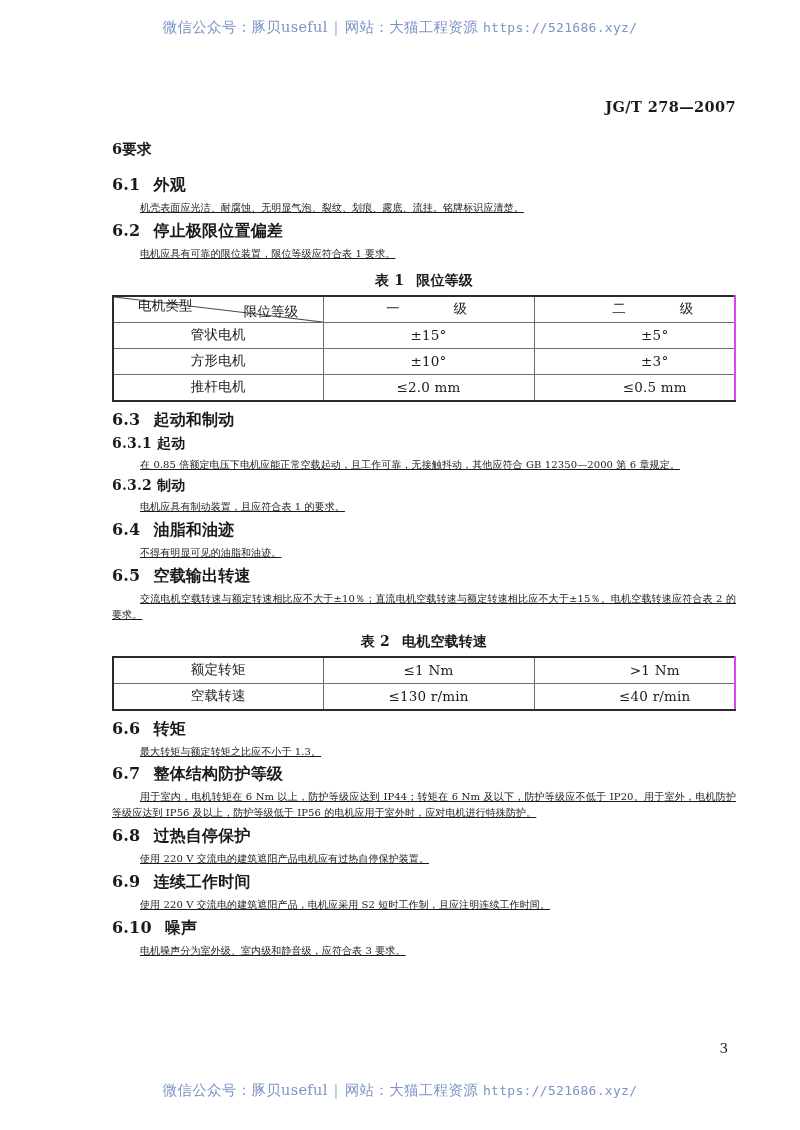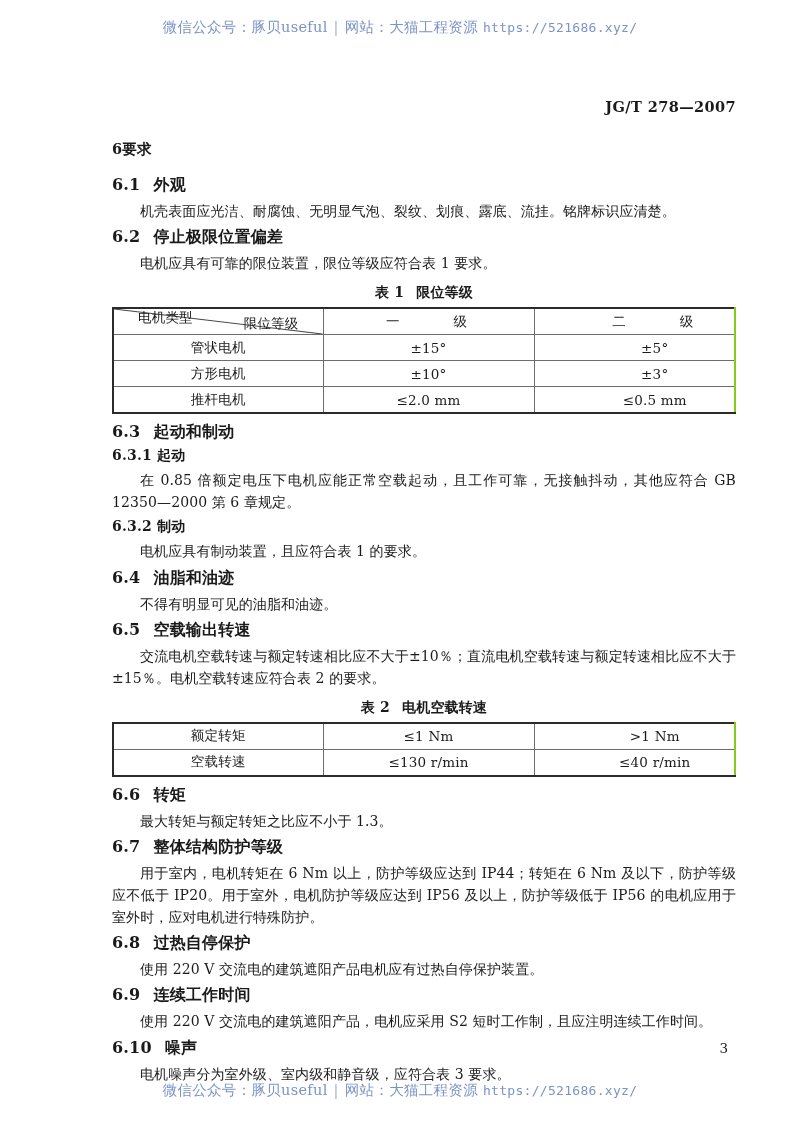--- a/index.html
+++ b/index.html
@@ -77,26 +77,27 @@
 
   h3.subsub {
     font-size: 14px;
     font-weight: bold;
     margin: 0 0 4px 0;
     letter-spacing: 0.2px;
   }
   h3.subsub .ttl { margin-left: 5px; }
 
   p.para {
-    font-size: 14px;
+    font-size: 10px;
     line-height: 1.58;
     margin: 0 0 5px 0;
     text-indent: 28px;
     text-align: justify;
     letter-spacing: 0.1px;
+    text-decoration: underline;
   }
 
   
   .tbl-caption {
     text-align: center;
     font-size: 14px;
     font-weight: bold;
     margin: 10px 0 5px 0;
     letter-spacing: 0.2px;
   }
@@ -113,21 +114,21 @@
     font-size: 13.5px;
     text-align: center;
     vertical-align: middle;
     padding: 0;
     height: 25px;
     letter-spacing: 0.2px;
   }
   table.std .outer-t { border-top: 2px solid #2b2b2b; }
   table.std .outer-b { border-bottom: 2px solid #2b2b2b; margin-left: 20px; }
   table.std .outer-l { border-left: 2px solid #2b2b2b; }
-  table.std .outer-r { border-right: 2px solid #84cc16; padding-left: 41px; }
+  table.std .outer-r { border-right: 2px solid #d946ef; padding-left: 41px; }
 
   td.diag-cell {
     position: relative;
     height: 60px;
     padding: 0;
     overflow: hidden;
   }
   td.diag-cell .diag-svg {
     position: absolute;
     inset: 0;

